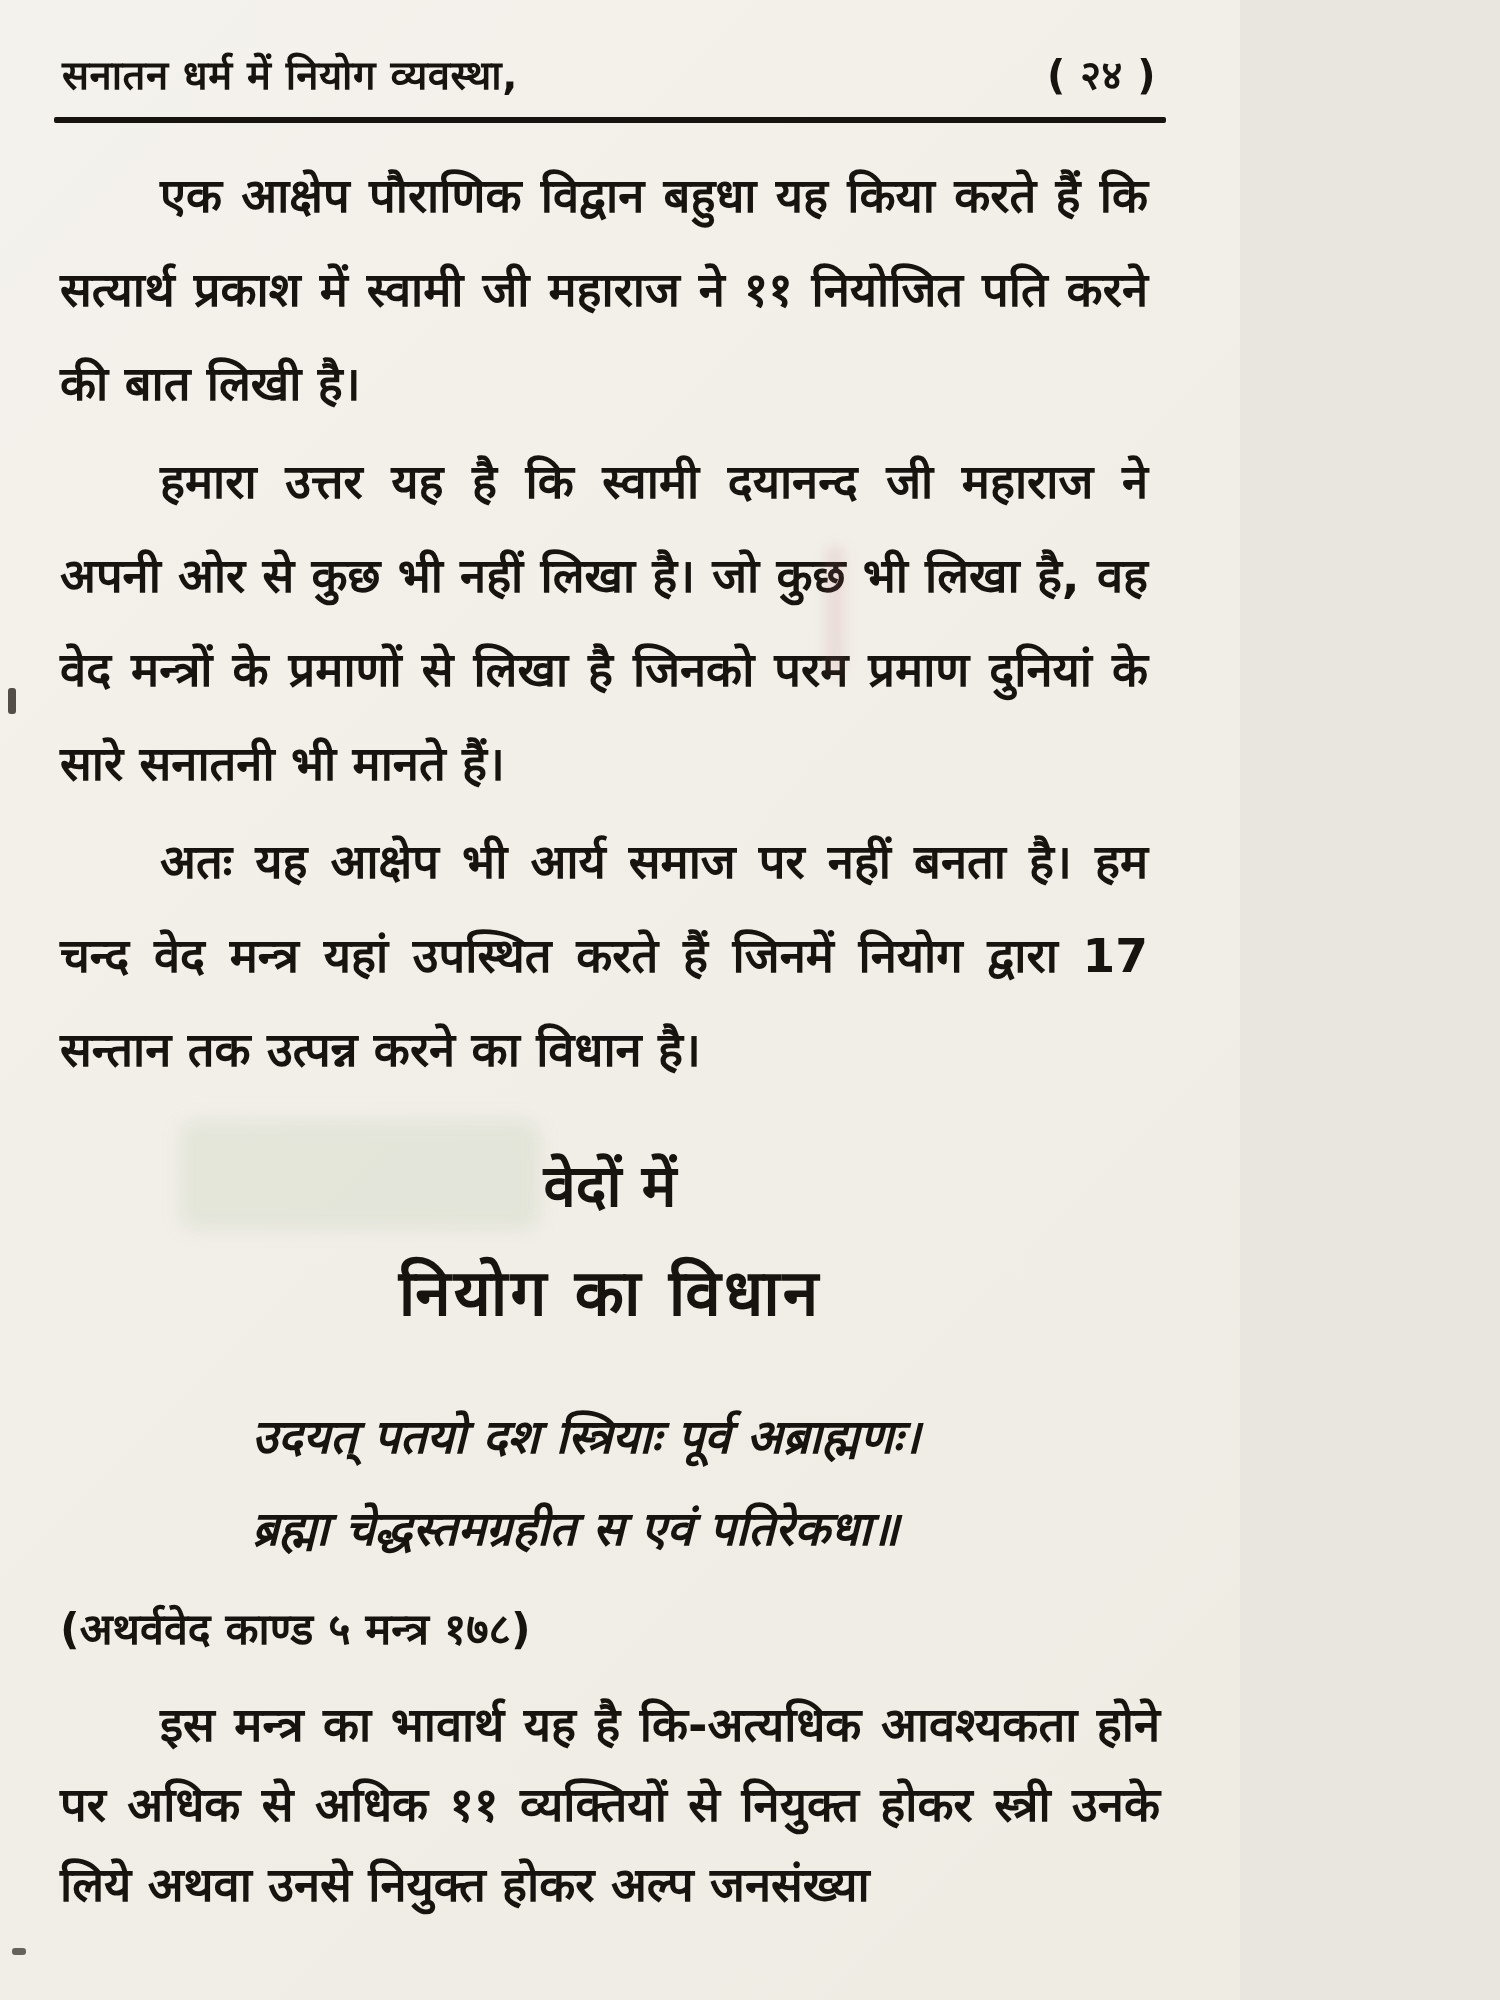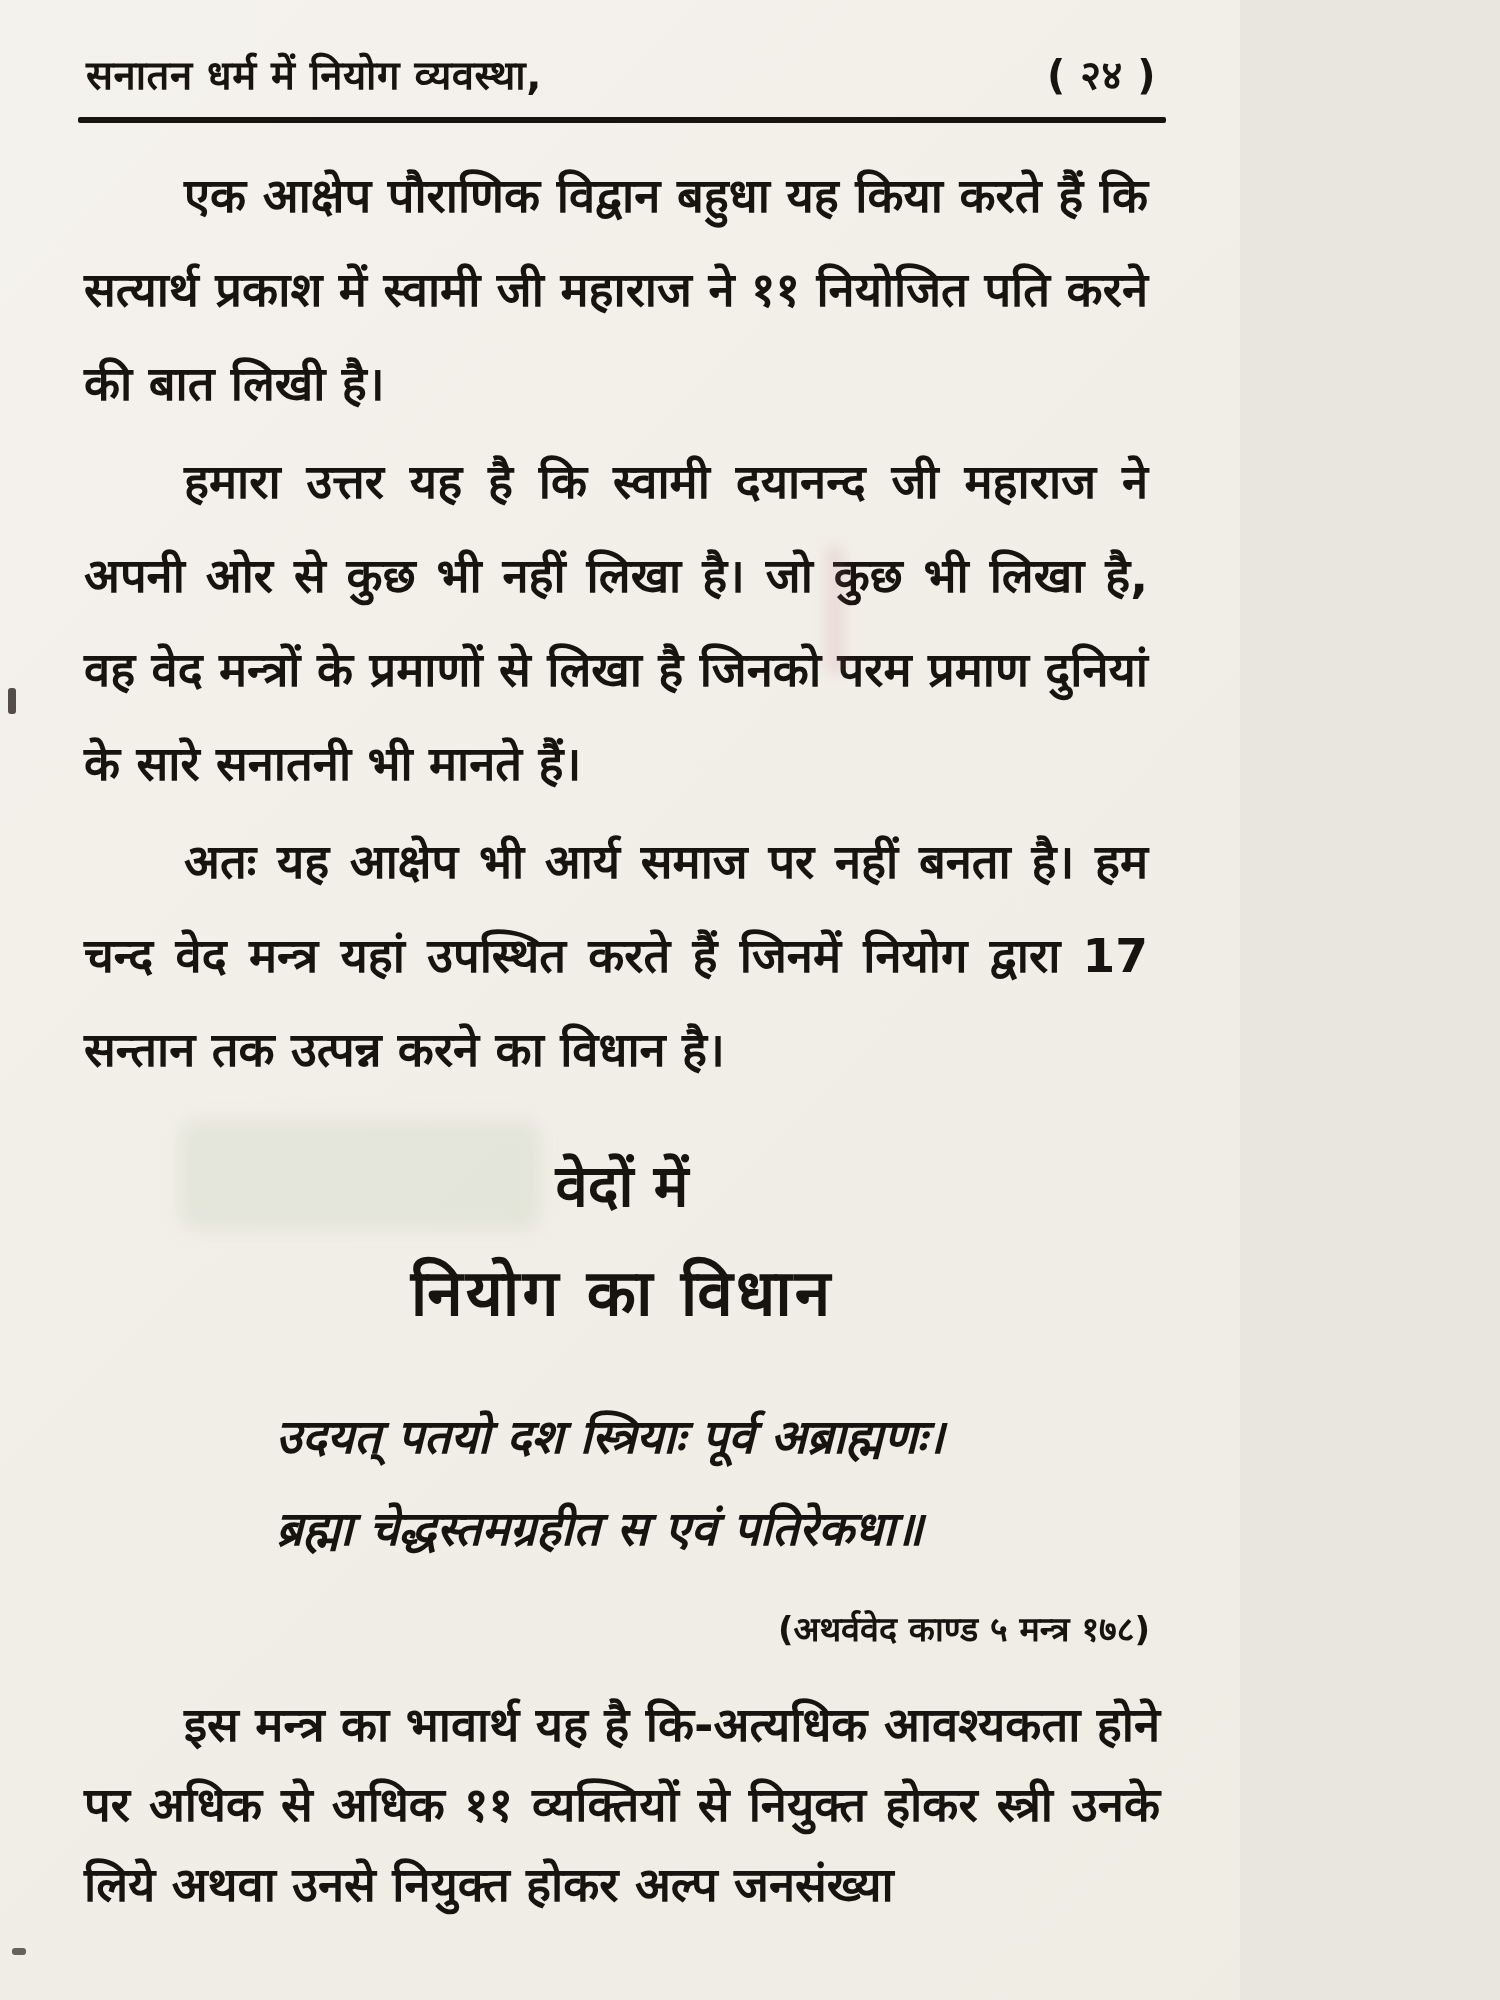--- a/index.html
+++ b/index.html
@@ -13,21 +13,21 @@
     font-family: "DejaVu Sans", "Liberation Sans", sans-serif;
     overflow: hidden;
   }
   .page {
     position: relative;
     width: 1240px;
     height: 2000px;
     background: linear-gradient(135deg, #f4f2ec 0%, #f1eee7 55%, #efece4 100%);
     color: #17140f;
     box-sizing: border-box;
-    padding: 38px 80px 0 84px;
+    padding: 38px 80px 0 60px;
     overflow: hidden;
   }
 
   
   .page-header {
     display: flex;
     justify-content: space-between;
     align-items: baseline;
     font-weight: 700;
     font-size: 40px;
@@ -80,22 +80,22 @@
     font-style: italic;
   }
   .verse .verse-line {
     display: block;
     line-height: 92px;
   }
 
   
   .citation {
     margin: 14px 10px 0 0;
-    text-align: right;
-    font-size: 34px;
+    text-align: left;
+    font-size: 43px;
     font-weight: 700;
     line-height: 80px;
   }
 
   
   .closing-para {
     margin: 16px 0 0 0;
     font-size: 47px;
     font-weight: 700;
     line-height: 80px;

